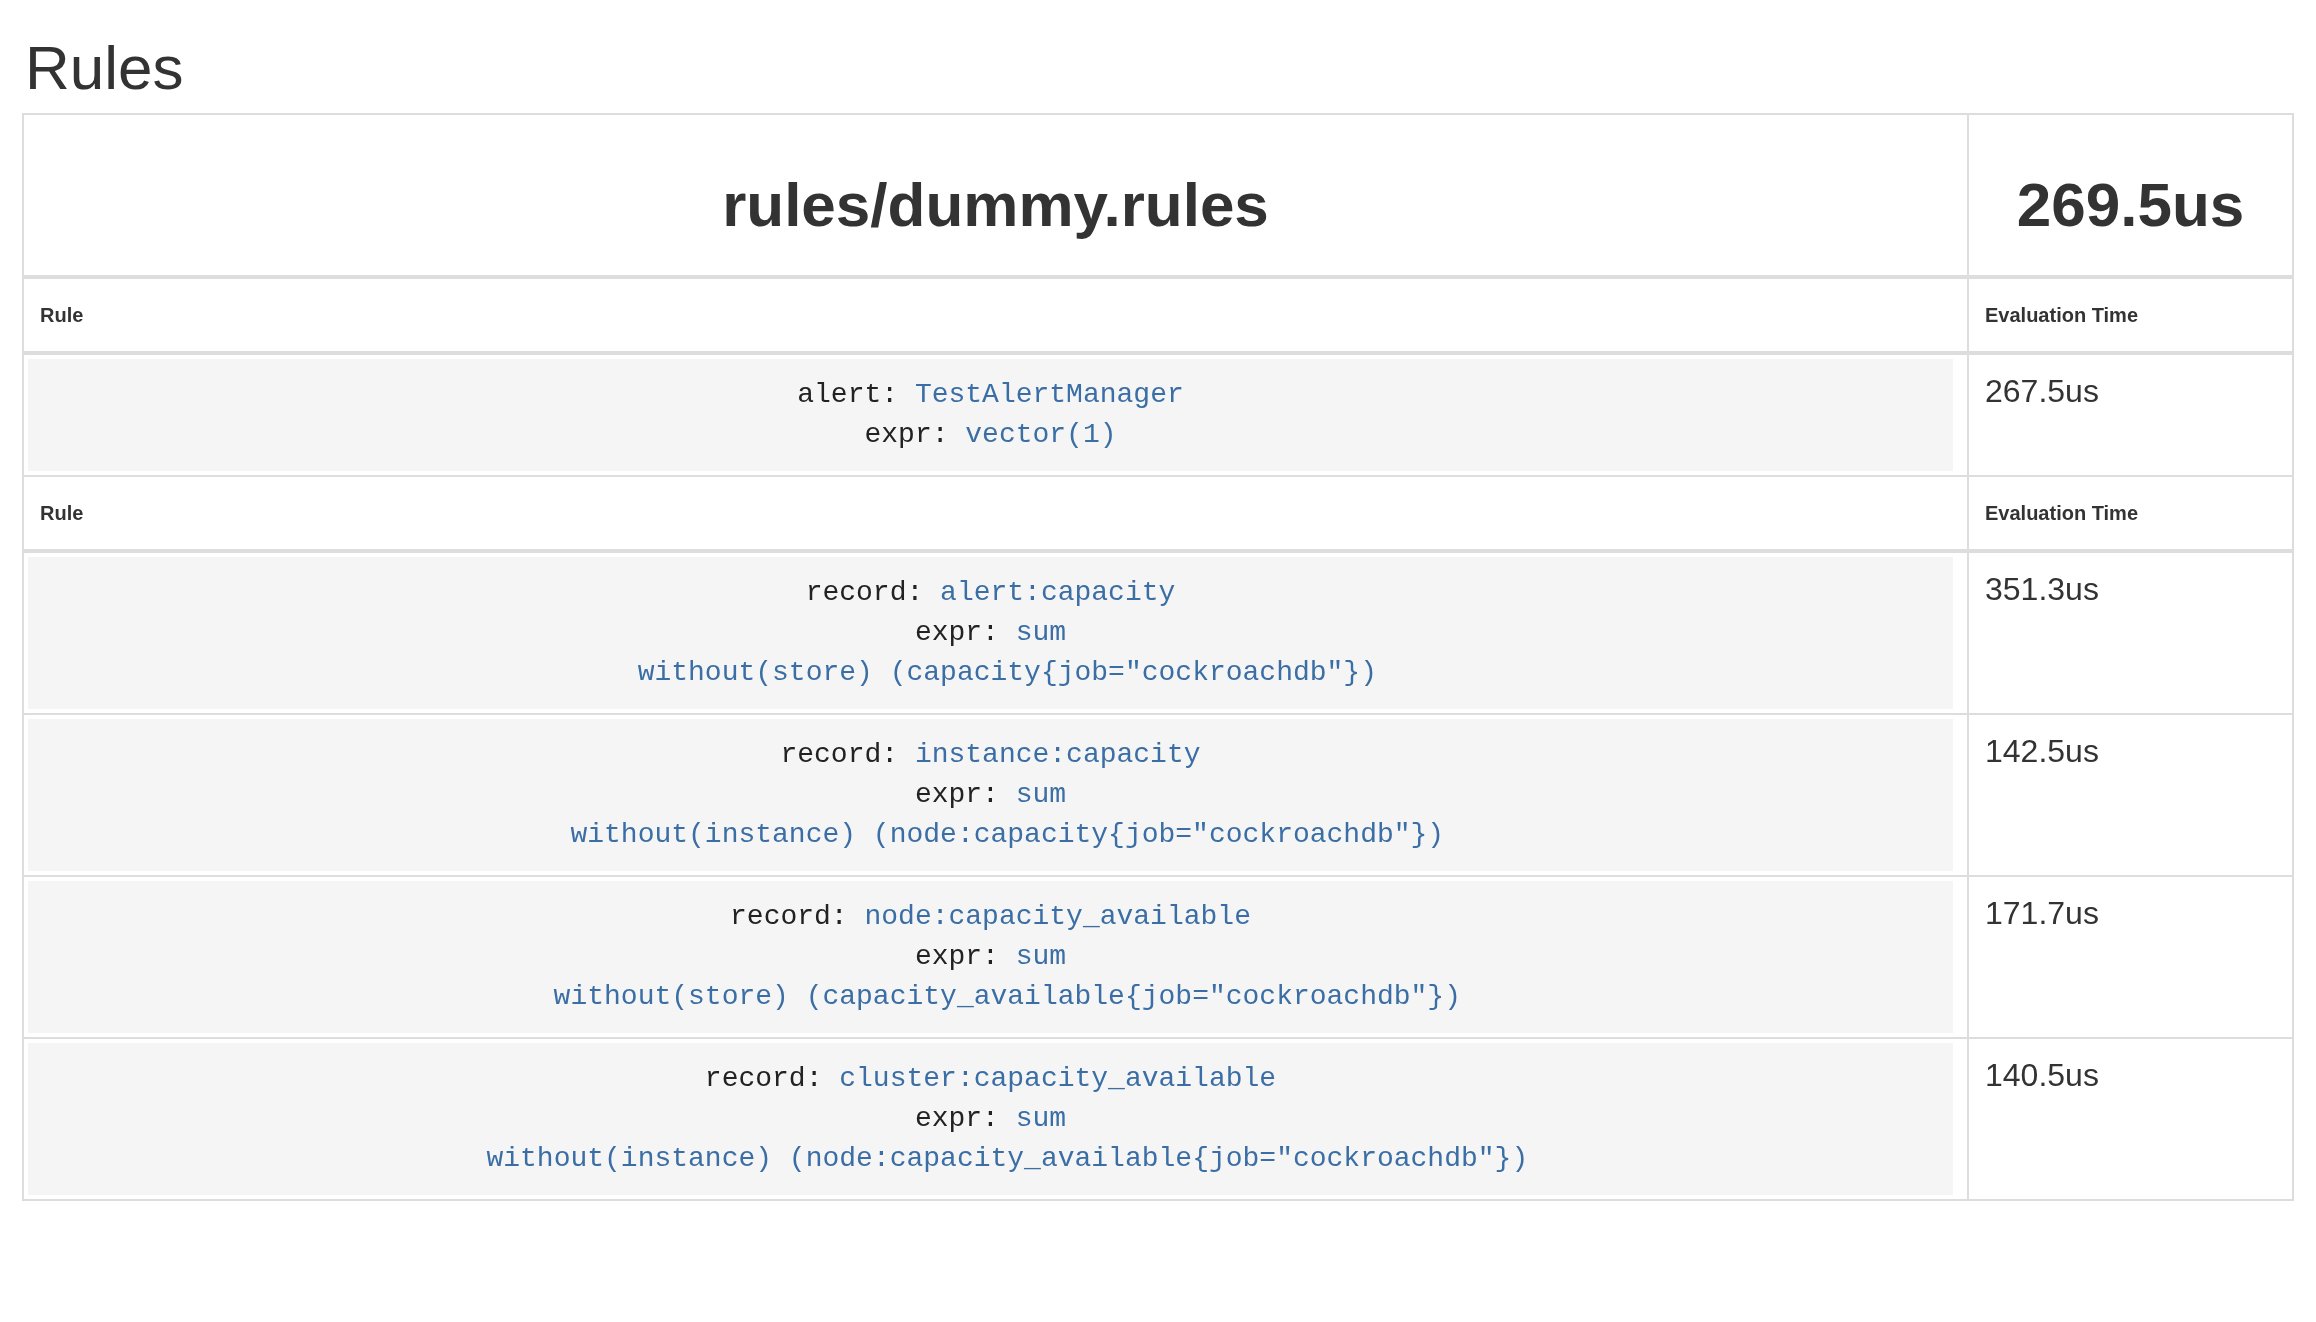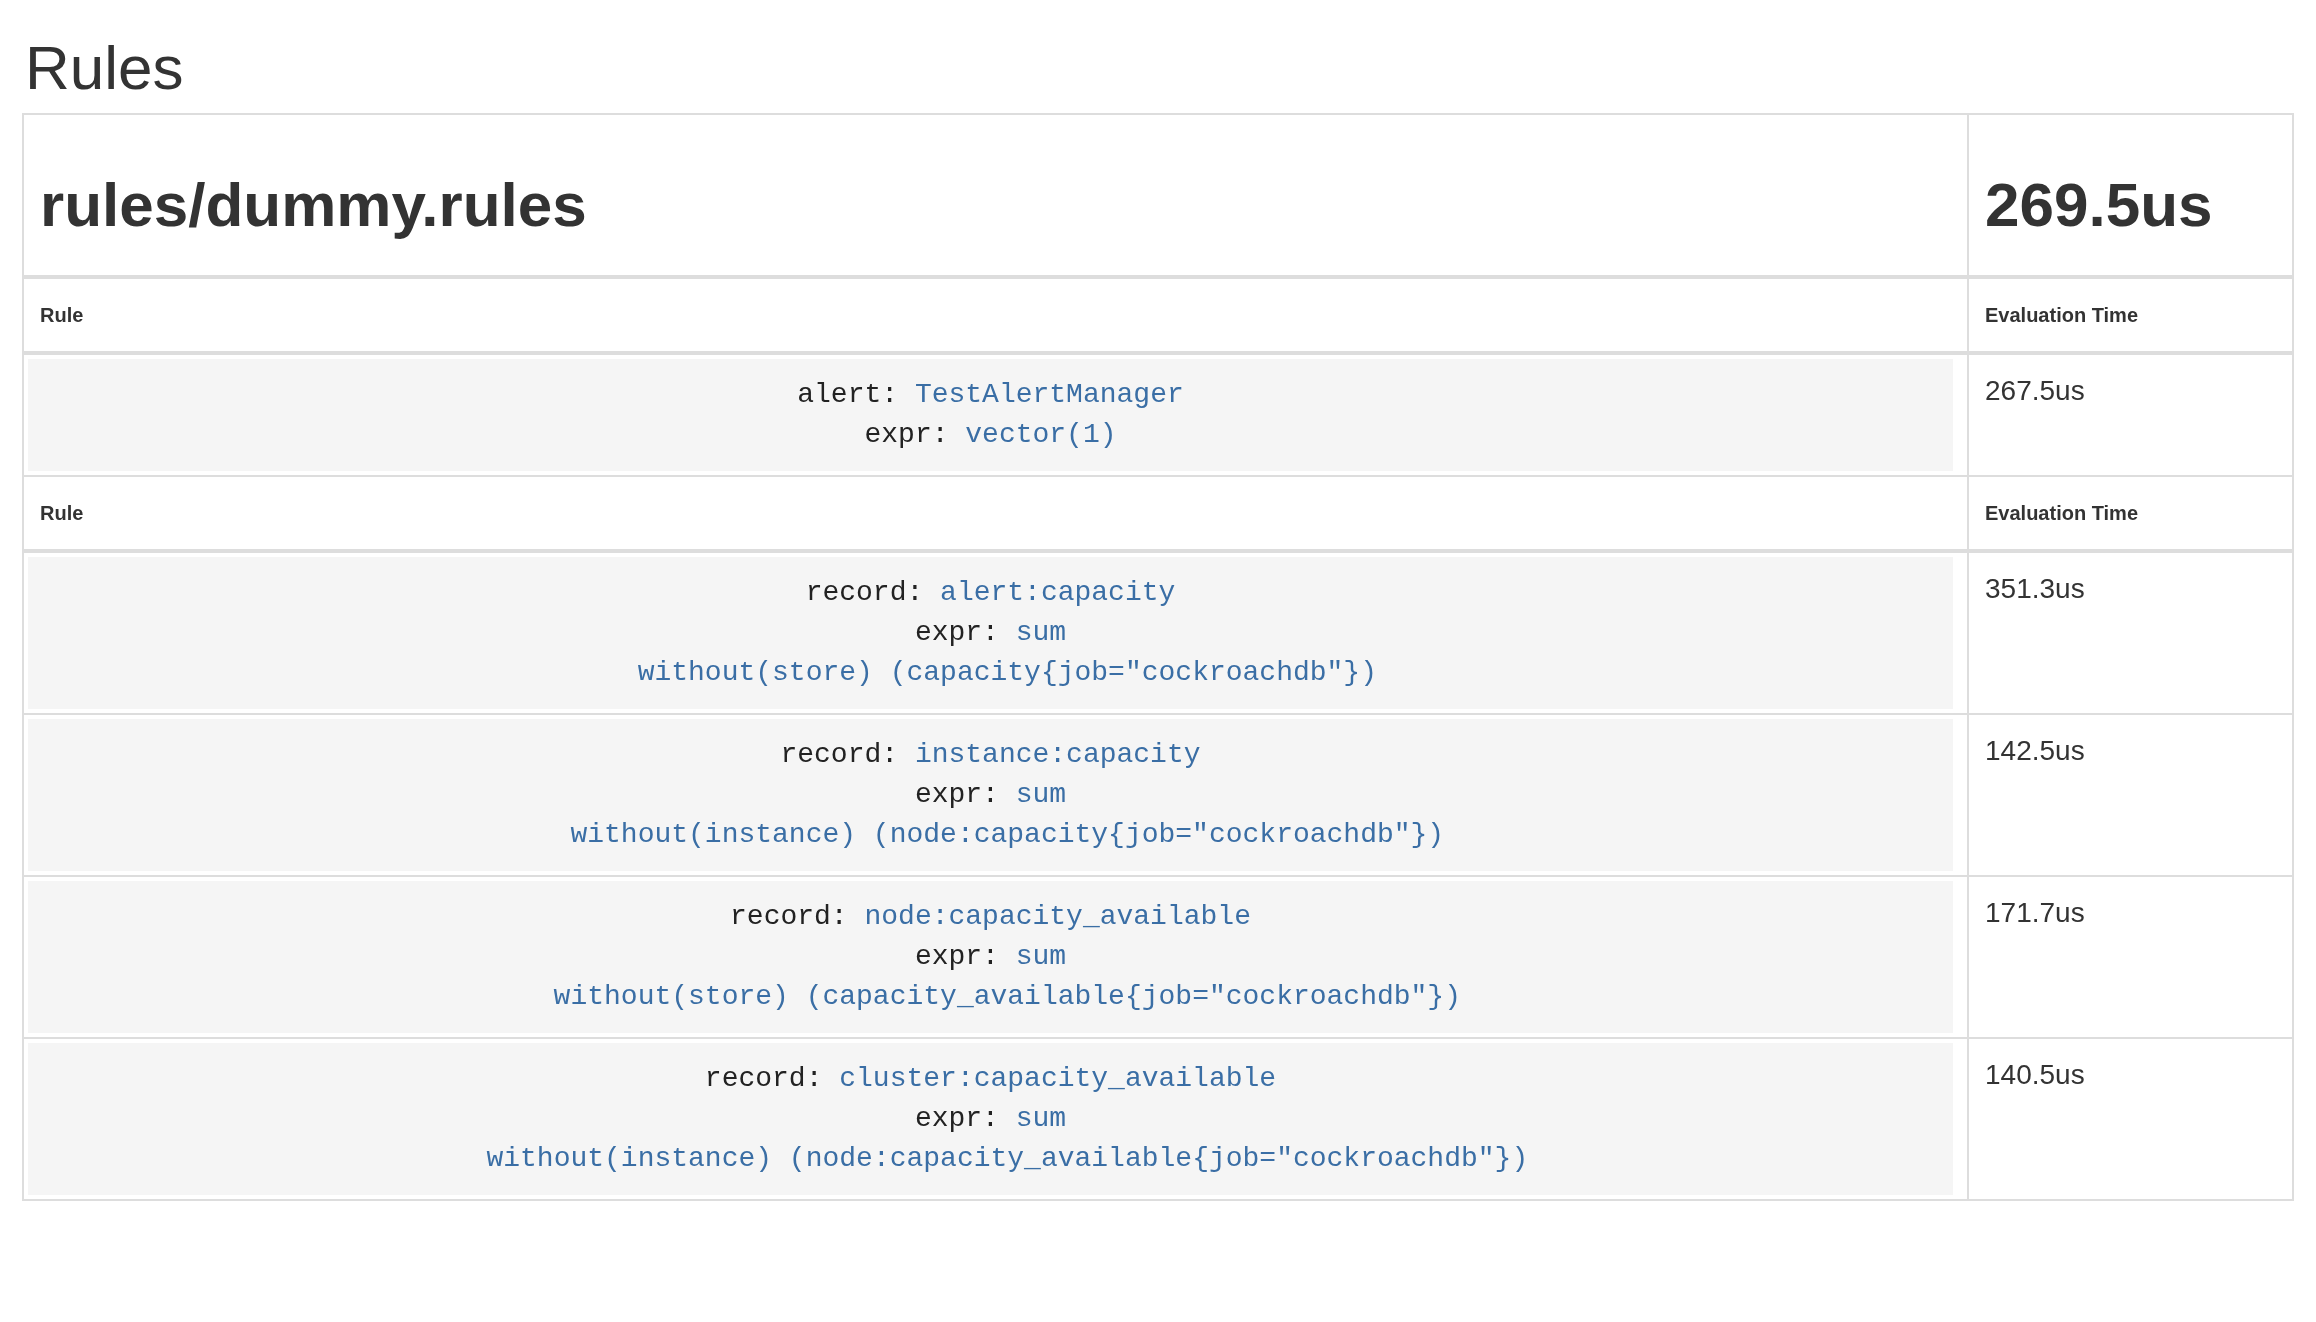--- a/index.html
+++ b/index.html
@@ -31,21 +31,21 @@
   }
   col.col-eval { width: 325px; }
   table.rules-table, .rules-table th, .rules-table td {
     border: 2px solid #dddddd;
   }
   .rules-table th, .rules-table td {
     text-align: left;
     vertical-align: top;
     padding: 16px;
   }
-  tr.group-row td { border-bottom-width: 4px; }
+  tr.group-row td { border-bottom-width: 4px; text-align: center; }
   tr.head-row th {
     border-bottom-width: 4px;
     font-weight: bold;
     font-size: 20px;
     line-height: 40px;
     color: #333333;
   }
   .group-title {
     font-size: 62px;
     line-height: 68px;
@@ -69,21 +69,21 @@
     white-space: pre;
     overflow: hidden;
     text-align: center;
   }
   pre.rule-text a.rule-link {
     color: #3a6ea5;
     text-decoration: none;
     cursor: pointer;
   }
   td.eval-cell {
-    font-size: 28px;
+    font-size: 32px;
     line-height: 40px;
     color: #333333;
     background: #ffffff;
   }
 </style>
 </head>
 <body>
 
 <h1 class="page-title">Rules</h1>
 

